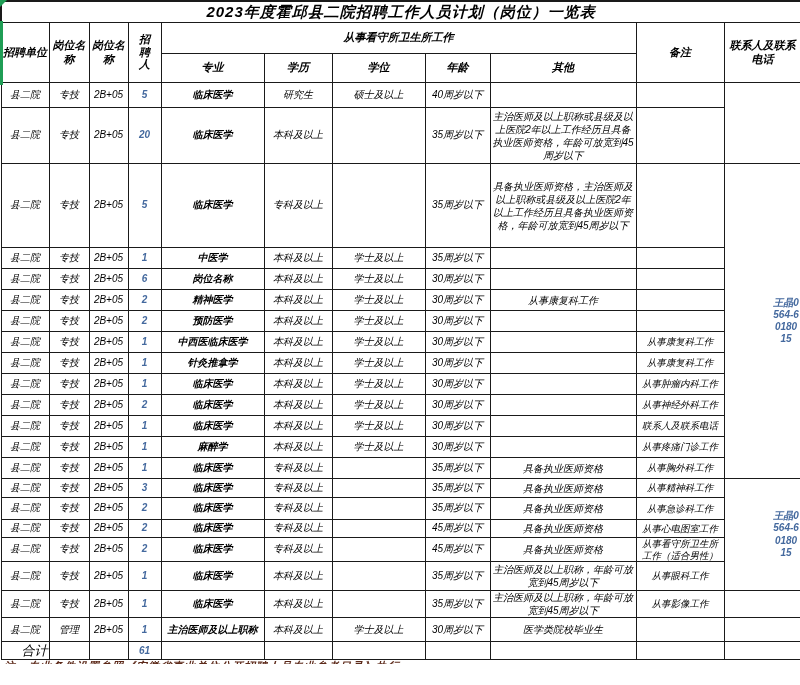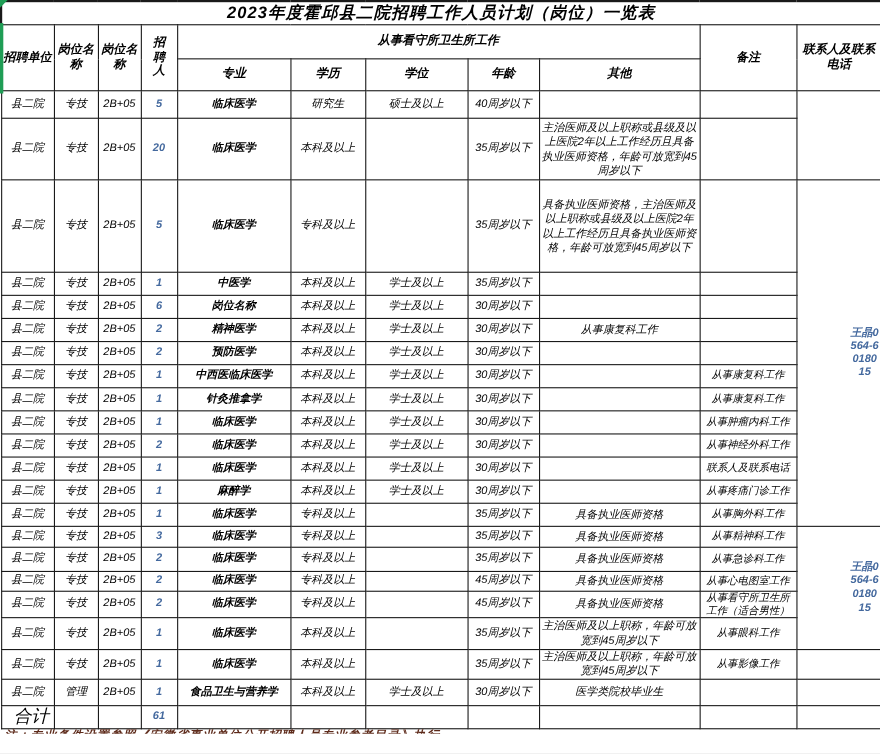--- a/index.html
+++ b/index.html
@@ -20,21 +20,21 @@
     border:2px solid #1a1a1a;border-bottom:1px solid #1a1a1a;
   }
   .hdr{font-weight:bold;font-size:11px;}
   .hdr-small{font-weight:bold;font-size:11px;}
   .vert span{display:inline-block;width:1em;word-break:break-all;line-height:1.15;}
   .num{color:#44699e;font-weight:bold;}
   .contact-cell{color:#44699e;font-weight:bold;font-size:10px;padding-left:48px;}
   .other-cell{font-size:10px;line-height:1.3;}
   .remark-cell{font-size:9.5px;}
   .major-cell{font-weight:bold;}
-  .total-label{font-size:16px;text-align:center;padding-left:8px;font-weight:normal;}
+  .total-label{font-size:13px;text-align:right;padding-left:8px;font-weight:normal;}
   .footnote{
     height:4px;overflow:hidden;font-size:11px;line-height:12px;
     color:#5d2a1a;font-weight:bold;text-align:left;padding-left:4px;
     letter-spacing:1px;
   }
   .green-corner{
     position:absolute;top:0;left:0;width:0;height:0;
     border-top:7px solid #1f9d55;border-right:7px solid transparent;z-index:5;
   }
   .green-bar{
@@ -326,21 +326,21 @@
           <td>35周岁以下</td>
           <td class="other-cell">主治医师及以上职称，年龄可放宽到45周岁以下</td>
           <td class="remark-cell">从事影像工作</td>
           <td rowspan="1" class="contact-cell"></td>
         </tr>
         <tr style="height: 24px;">
           <td>县二院</td>
           <td>管理</td>
           <td>2B+05</td>
           <td class="num">1</td>
-          <td class="major-cell">食品卫生与营养学</td>
+          <td class="major-cell">主治医师及以上职称</td>
           <td>本科及以上</td>
           <td>学士及以上</td>
           <td>30周岁以下</td>
           <td class="other-cell">医学类院校毕业生</td>
           <td class="remark-cell"></td>
           <td rowspan="1" class="contact-cell"></td>
         </tr>
       </tbody>
     <tfoot>
       <tr style="height:18px">

